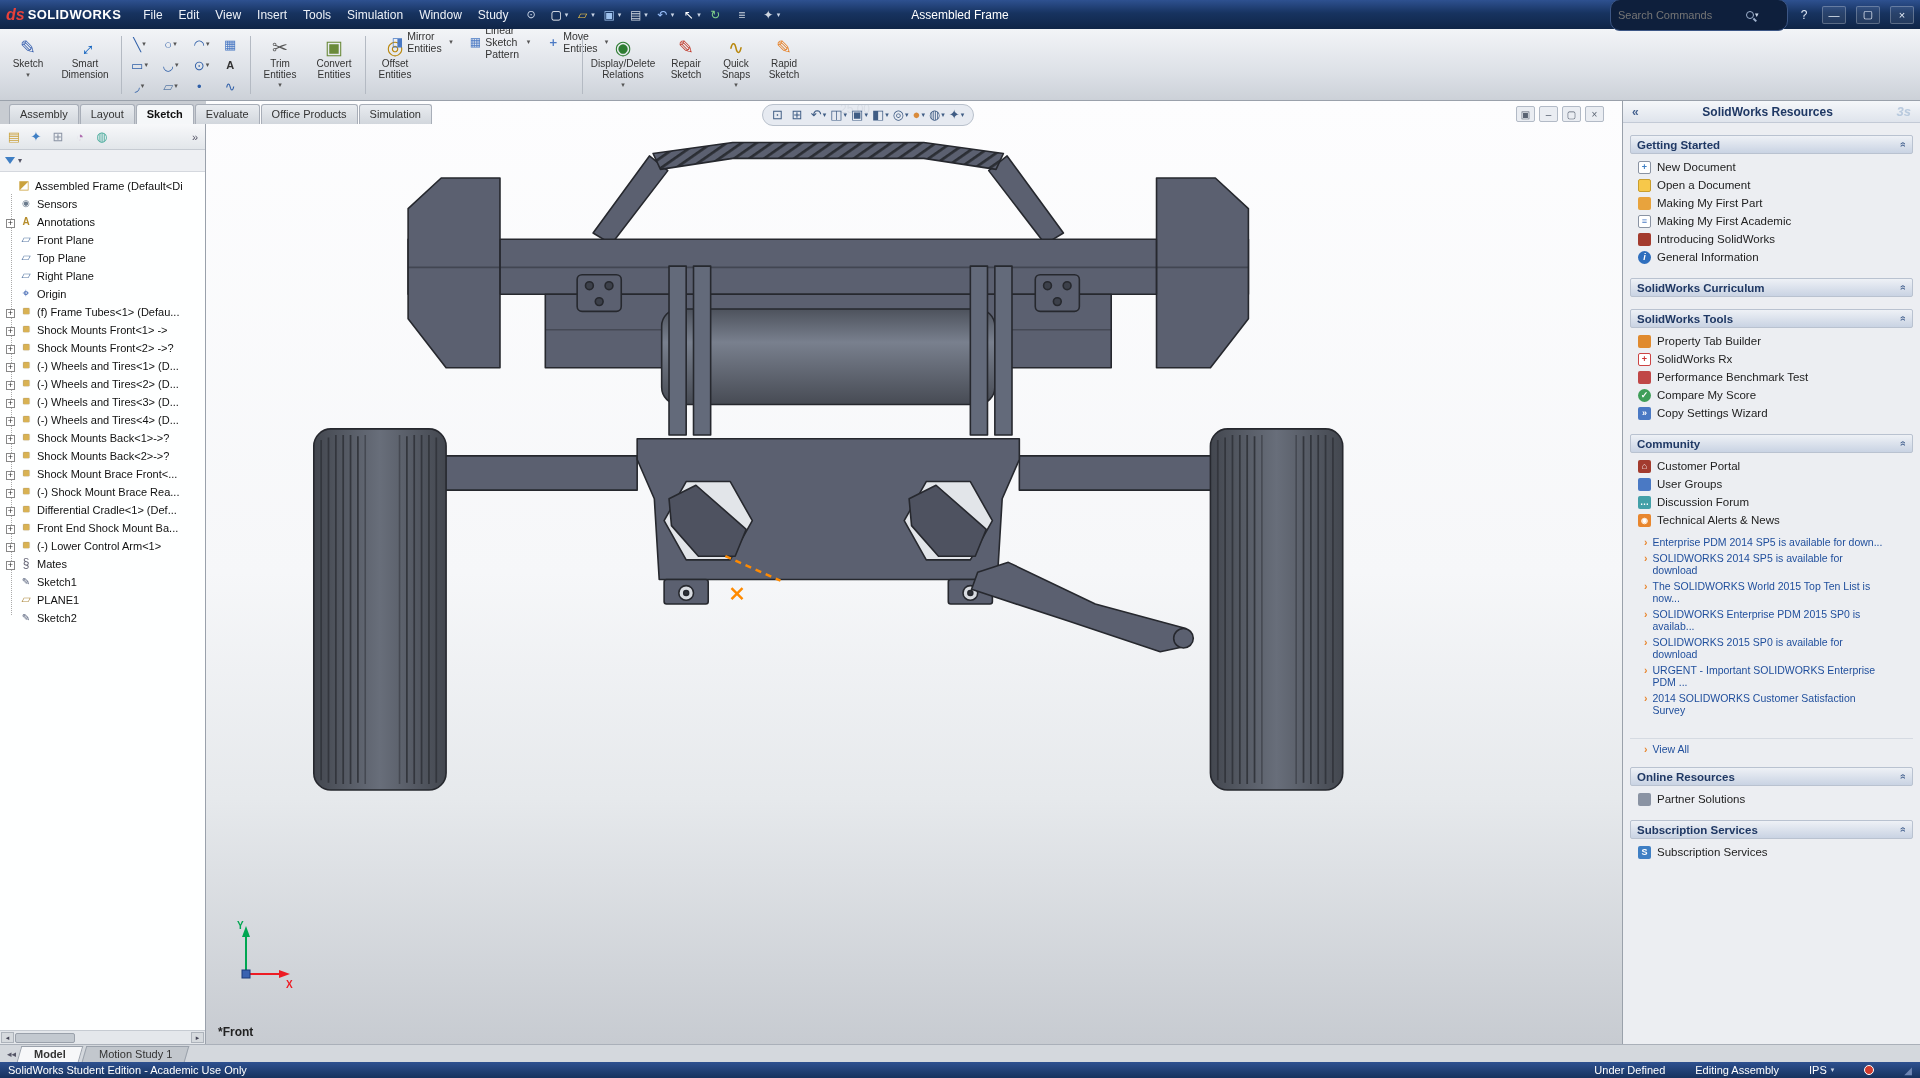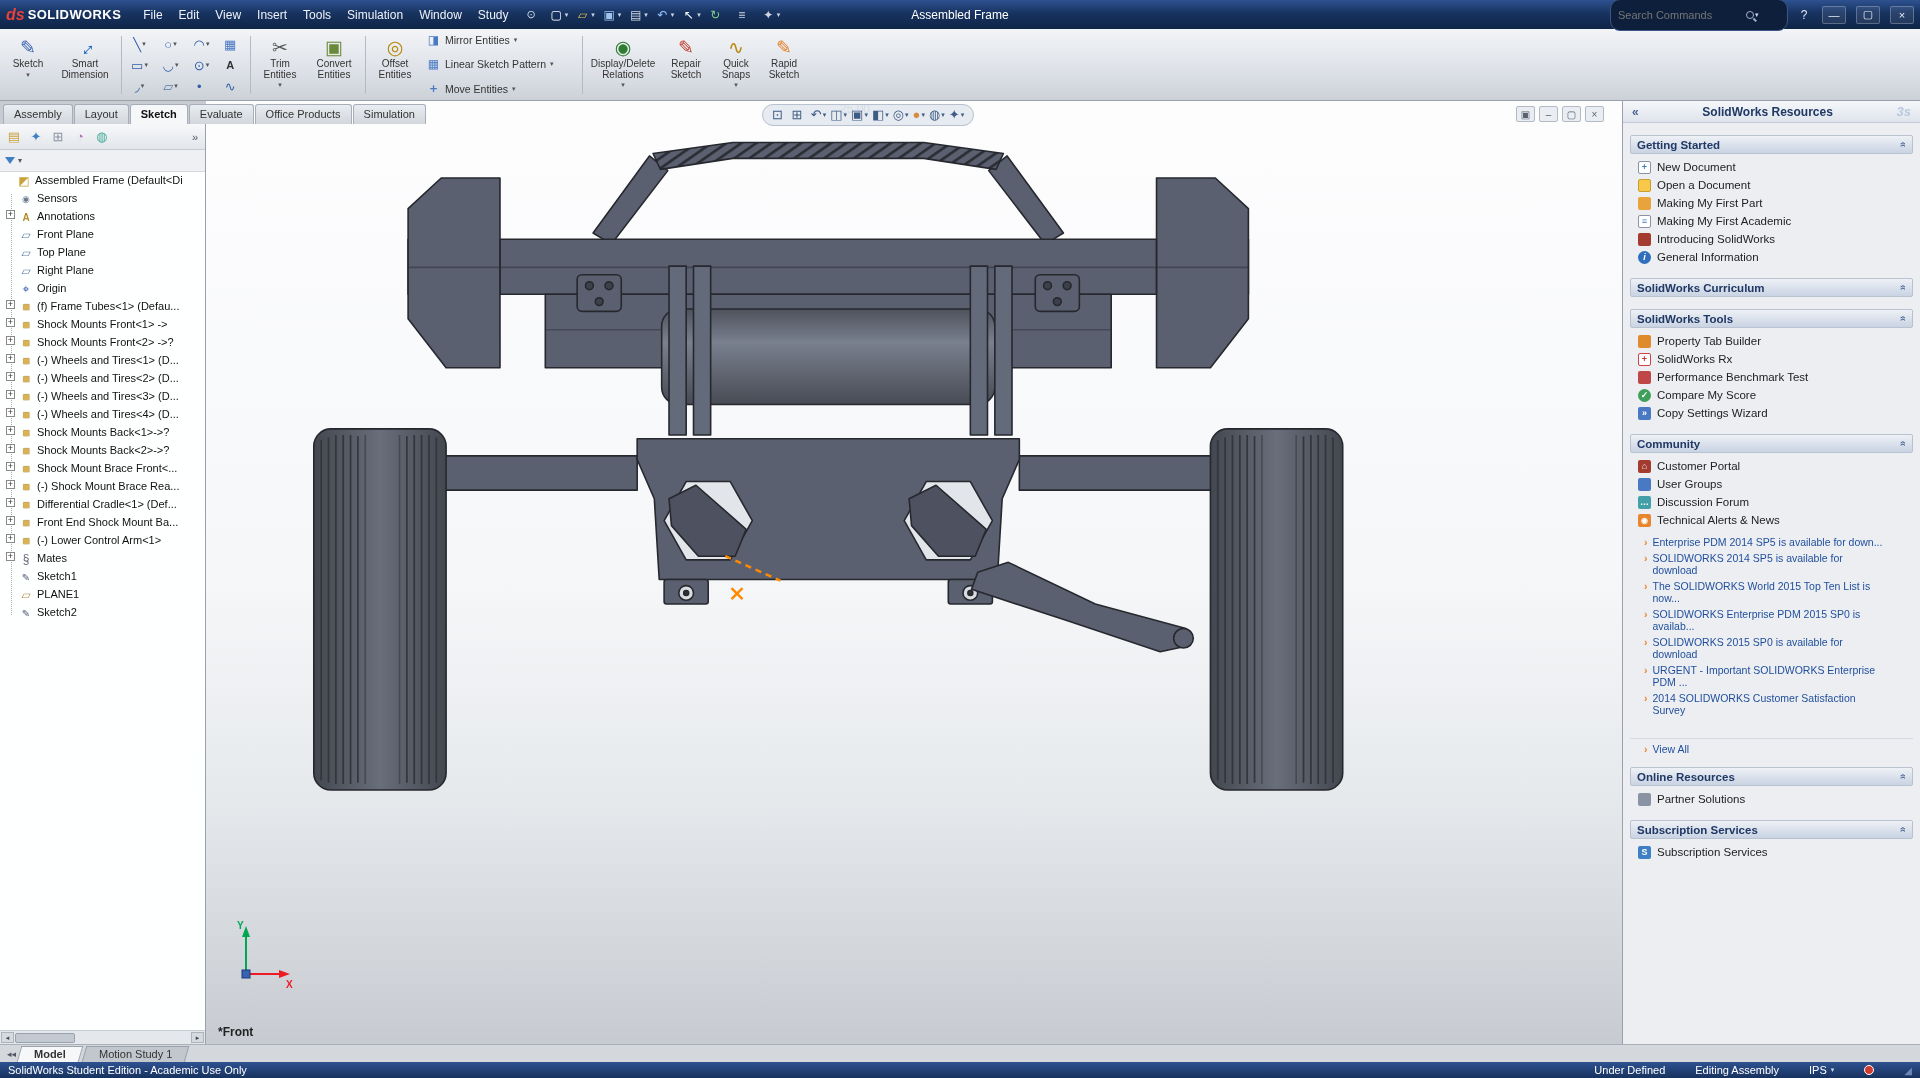--- a/index.html
+++ b/index.html
@@ -57,58 +57,58 @@
 .g.rectangle-icon::before{content:"▭";color:#2f5fa8}
 .g.parabola-icon::before{content:"◡";color:#2f5fa8}
 .g.ellipse-icon::before{content:"⊙";color:#2f5fa8}
 .g.text-icon::before{content:"A";color:#333;font-weight:bold;font-size:11px}
 .g.fillet-icon::before{content:"◞";color:#2f5fa8}
 .g.plane-icon::before{content:"▱";color:#5a7ba6}
 .g.point-icon::before{content:"•";color:#2f5fa8}
 .g.spline-icon::before{content:"∿";color:#2f5fa8}
 .t-caret{font-size:7px;color:#555}
 .t-caret::before{content:"▾"}
-.rb-col{display:flex;flex-direction:column;justify-content:center;gap:7px;width:158px;flex:none}
+.rb-col{display:flex;flex-direction:row;justify-content:center;gap:7px;width:158px;flex:none}
 .rb-wide{display:flex;align-items:center;gap:4px;font-size:10.5px;color:#333;height:20px;padding:0 4px;border:1px solid transparent;border-radius:2px}
 .rb-wicon{font-size:12px;width:15px;text-align:center}
 .sketch-icon::before{content:"✎";color:#3a62b0}
 .smart-dimension-icon::before{content:"↔";color:#1565c0;display:inline-block;transform:rotate(-45deg)}
 .trim-icon::before{content:"✂";color:#555}
 .convert-icon::before{content:"▣";color:#6a8a3a}
 .offset-icon::before{content:"◎";color:#b8860b}
 .mirror-icon::before{content:"◨";color:#4a79c4}
 .linear-pattern-icon::before{content:"▦";color:#4a79c4}
 .move-icon::before{content:"＋";color:#4a79c4;font-weight:bold}
 .display-relations-icon::before{content:"◉";color:#2e7d32}
 .repair-icon::before{content:"✎";color:#c0392b}
 .quick-snaps-icon::before{content:"∿";color:#b8860b}
 .rapid-sketch-icon::before{content:"✎";color:#e67e22}
 
 
-.tabstrip{position:absolute;top:101px;left:0;width:460px;height:23px;display:flex;align-items:flex-end;padding-left:3px;z-index:8}
+.tabstrip{position:absolute;top:101px;left:0;width:460px;height:23px;display:flex;align-items:flex-end;padding-left:9px;z-index:8}
 .ctab{font-size:11px;padding:3px 10px 4px;color:#333;background:linear-gradient(#e9ecf0,#d2d7dd);border:1px solid #a8aeb8;border-bottom:none;border-radius:3px 3px 0 0;margin-right:1px;white-space:nowrap}
 .ctab.active{background:#f5f7f9;font-weight:bold;color:#111}
 
 
 .left-panel{position:absolute;left:0;top:124px;width:206px;bottom:34px;background:#eef0f3;border-right:1px solid #9aa1ab;display:flex;flex-direction:column;z-index:7}
 .panel-tabs{height:26px;display:flex;align-items:center;gap:2px;padding:0 4px;background:linear-gradient(#f7f8fa,#e2e6ea);border-bottom:1px solid #c6cbd2}
 .ptab{width:20px;height:20px;display:inline-flex;align-items:center;justify-content:center;font-size:13px;border:1px solid transparent;border-radius:2px}
 .ptab.featuremanager-icon::before{content:"▤";color:#caa23c}
 .ptab.propertymanager-icon::before{content:"✦";color:#3f7fc4}
 .ptab.configurationmanager-icon::before{content:"⊞";color:#8a93a3}
 .ptab.dimxpert-icon::before{content:"◔";color:#b06fb0}
 .ptab.displaymanager-icon::before{content:"◍";color:#4a9}
 .panel-more{margin-left:auto;font-size:11px;color:#556;padding:0 3px}
 .filter-row{height:22px;display:flex;align-items:center;padding:0 5px;gap:3px;border-bottom:1px solid #d4d8de}
 .funnel{width:0;height:0;border-left:5px solid transparent;border-right:5px solid transparent;border-top:7px solid #3f7fc4}
 .f-caret{font-size:8px;color:#556}
 .f-caret::before{content:"▾"}
 .tree{flex:1;background:rgba(255,255,255,.94);overflow:hidden;position:relative;padding-top:2px}
 .tree-guide{position:absolute;left:11px;top:22px;height:421px;border-left:1px dotted #aaa}
-.tree-row{display:flex;align-items:flex-start;height:18px;font-size:11px;color:#111;white-space:nowrap;position:relative}
+.tree-row{display:flex;align-items:flex-end;height:18px;font-size:11px;color:#111;white-space:nowrap;position:relative}
 .lvl-pad{flex:none}
 .lvl-pad.lvl0{width:4px}
 .lvl-pad.lvl1{width:6px}
 .expander{width:9px;height:9px;border:1px solid #888;background:#fff;font-size:9px;line-height:7px;text-align:center;color:#333;margin-right:4px;flex:none}
 .expander::before{content:"+"}
 .tree-icon{width:14px;height:14px;margin-right:4px;flex:none;display:inline-flex;align-items:center;justify-content:center;font-size:12px}
 .tree-icon.assembly::before{content:"◩";color:#caa23c}
 .tree-icon.sensors::before{content:"◉";color:#6b7b8d;font-size:9px}
 .tree-icon.annotations::before{content:"A";color:#b58c2a;font-weight:bold;font-size:10px}
 .tree-icon.plane::before{content:"▱";color:#5a7ba6}

